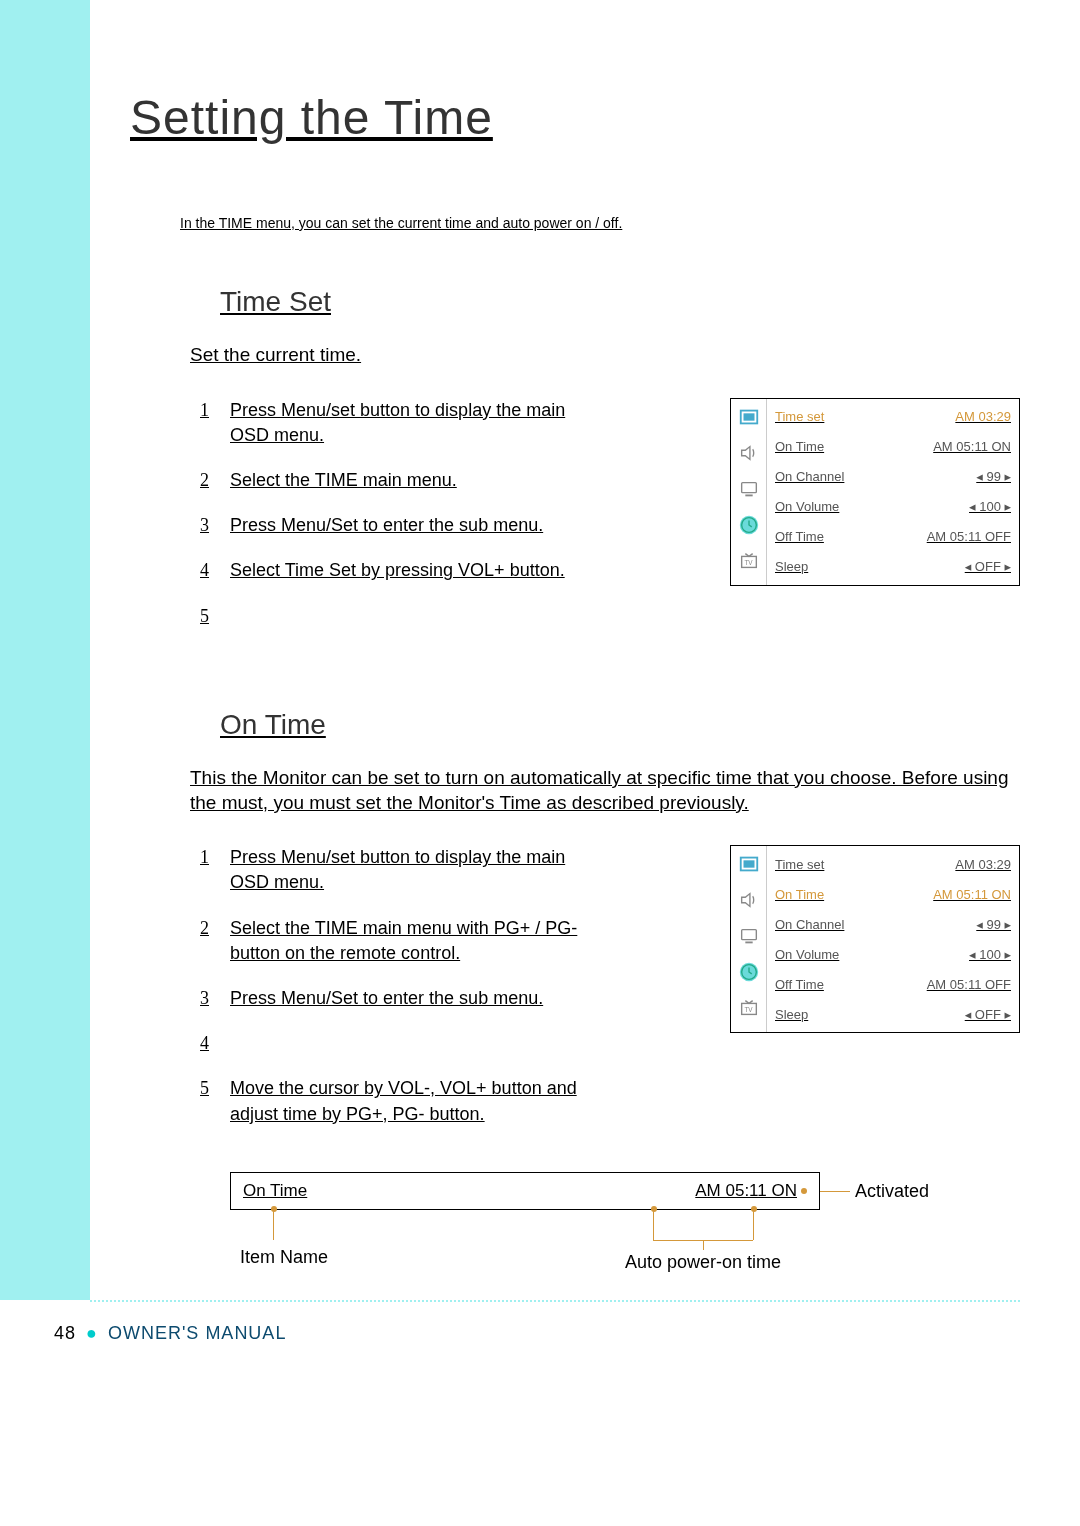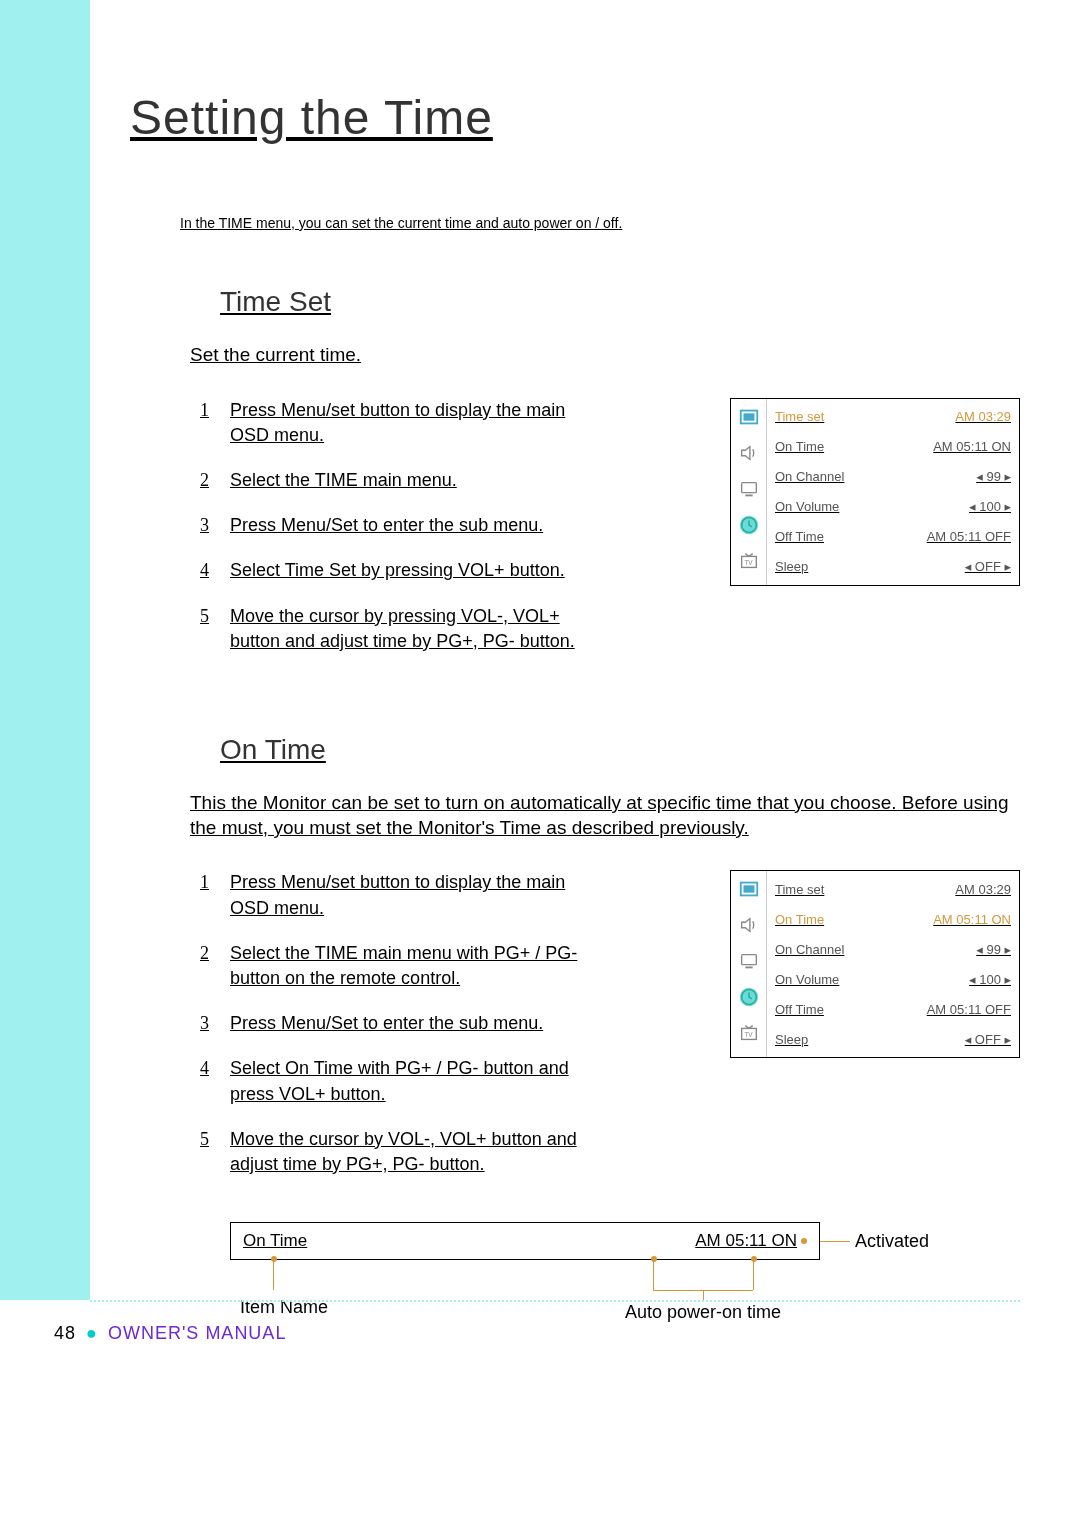--- a/index.html
+++ b/index.html
@@ -155,21 +155,21 @@
   }
   .footer {
     position: absolute;
     left: 54px;
     top: 1323px;
     font-size: 18px;
     letter-spacing: 1px;
   }
   .footer .pageno { color: #000; }
   .footer .bullet { color: #00cccc; margin: 0 4px; }
-  .footer .manual { color: #6d28d9; text-align: center; }
+  .footer .manual { color: #0c4a6e; text-align: center; }
 </style>
 </head>
 <body>
 
 <div class="sidebar"></div>
 
 <div class="content">
 
   <h1 class="page-title">Setting the Time</h1>
 
@@ -191,21 +191,20 @@
       <li class="step">
           <span class="step-num">3</span>
           <span class="step-text">Press Menu/Set to enter the sub menu.</span>
         </li>
       <li class="step">
           <span class="step-num">4</span>
           <span class="step-text">Select Time Set by pressing VOL+ button.</span>
         </li>
       <li class="step">
           <span class="step-num">5</span>
-          <span class="step-text">Move the cursor by pressing VOL-, VOL+ button and adjust time by PG+, PG- button.</span>
         </li>
     </ol>
 
     <div class="osd-box">
       <div class="osd-icons">
         <div class="osd-icon">
             <svg viewBox="0 0 24 24">
               <rect x="3" y="5" width="18" height="14" fill="none" stroke="#4ac" stroke-width="2"></rect>
               <rect x="6" y="8" width="12" height="8" fill="#4ac"></rect>
             </svg>
@@ -280,21 +279,20 @@
       <li class="step">
           <span class="step-num">2</span>
           <span class="step-text">Select the TIME main menu with PG+ / PG- button on the remote control.</span>
         </li>
       <li class="step">
           <span class="step-num">3</span>
           <span class="step-text">Press Menu/Set to enter the sub menu.</span>
         </li>
       <li class="step">
           <span class="step-num">4</span>
-          <span class="step-text">Select On Time with PG+ / PG- button and press VOL+ button.</span>
         </li>
       <li class="step">
           <span class="step-num">5</span>
           <span class="step-text">Move the cursor by VOL-, VOL+ button and adjust time by PG+, PG- button.</span>
         </li>
     </ol>
 
     <div class="osd-box">
       <div class="osd-icons">
         <div class="osd-icon">

